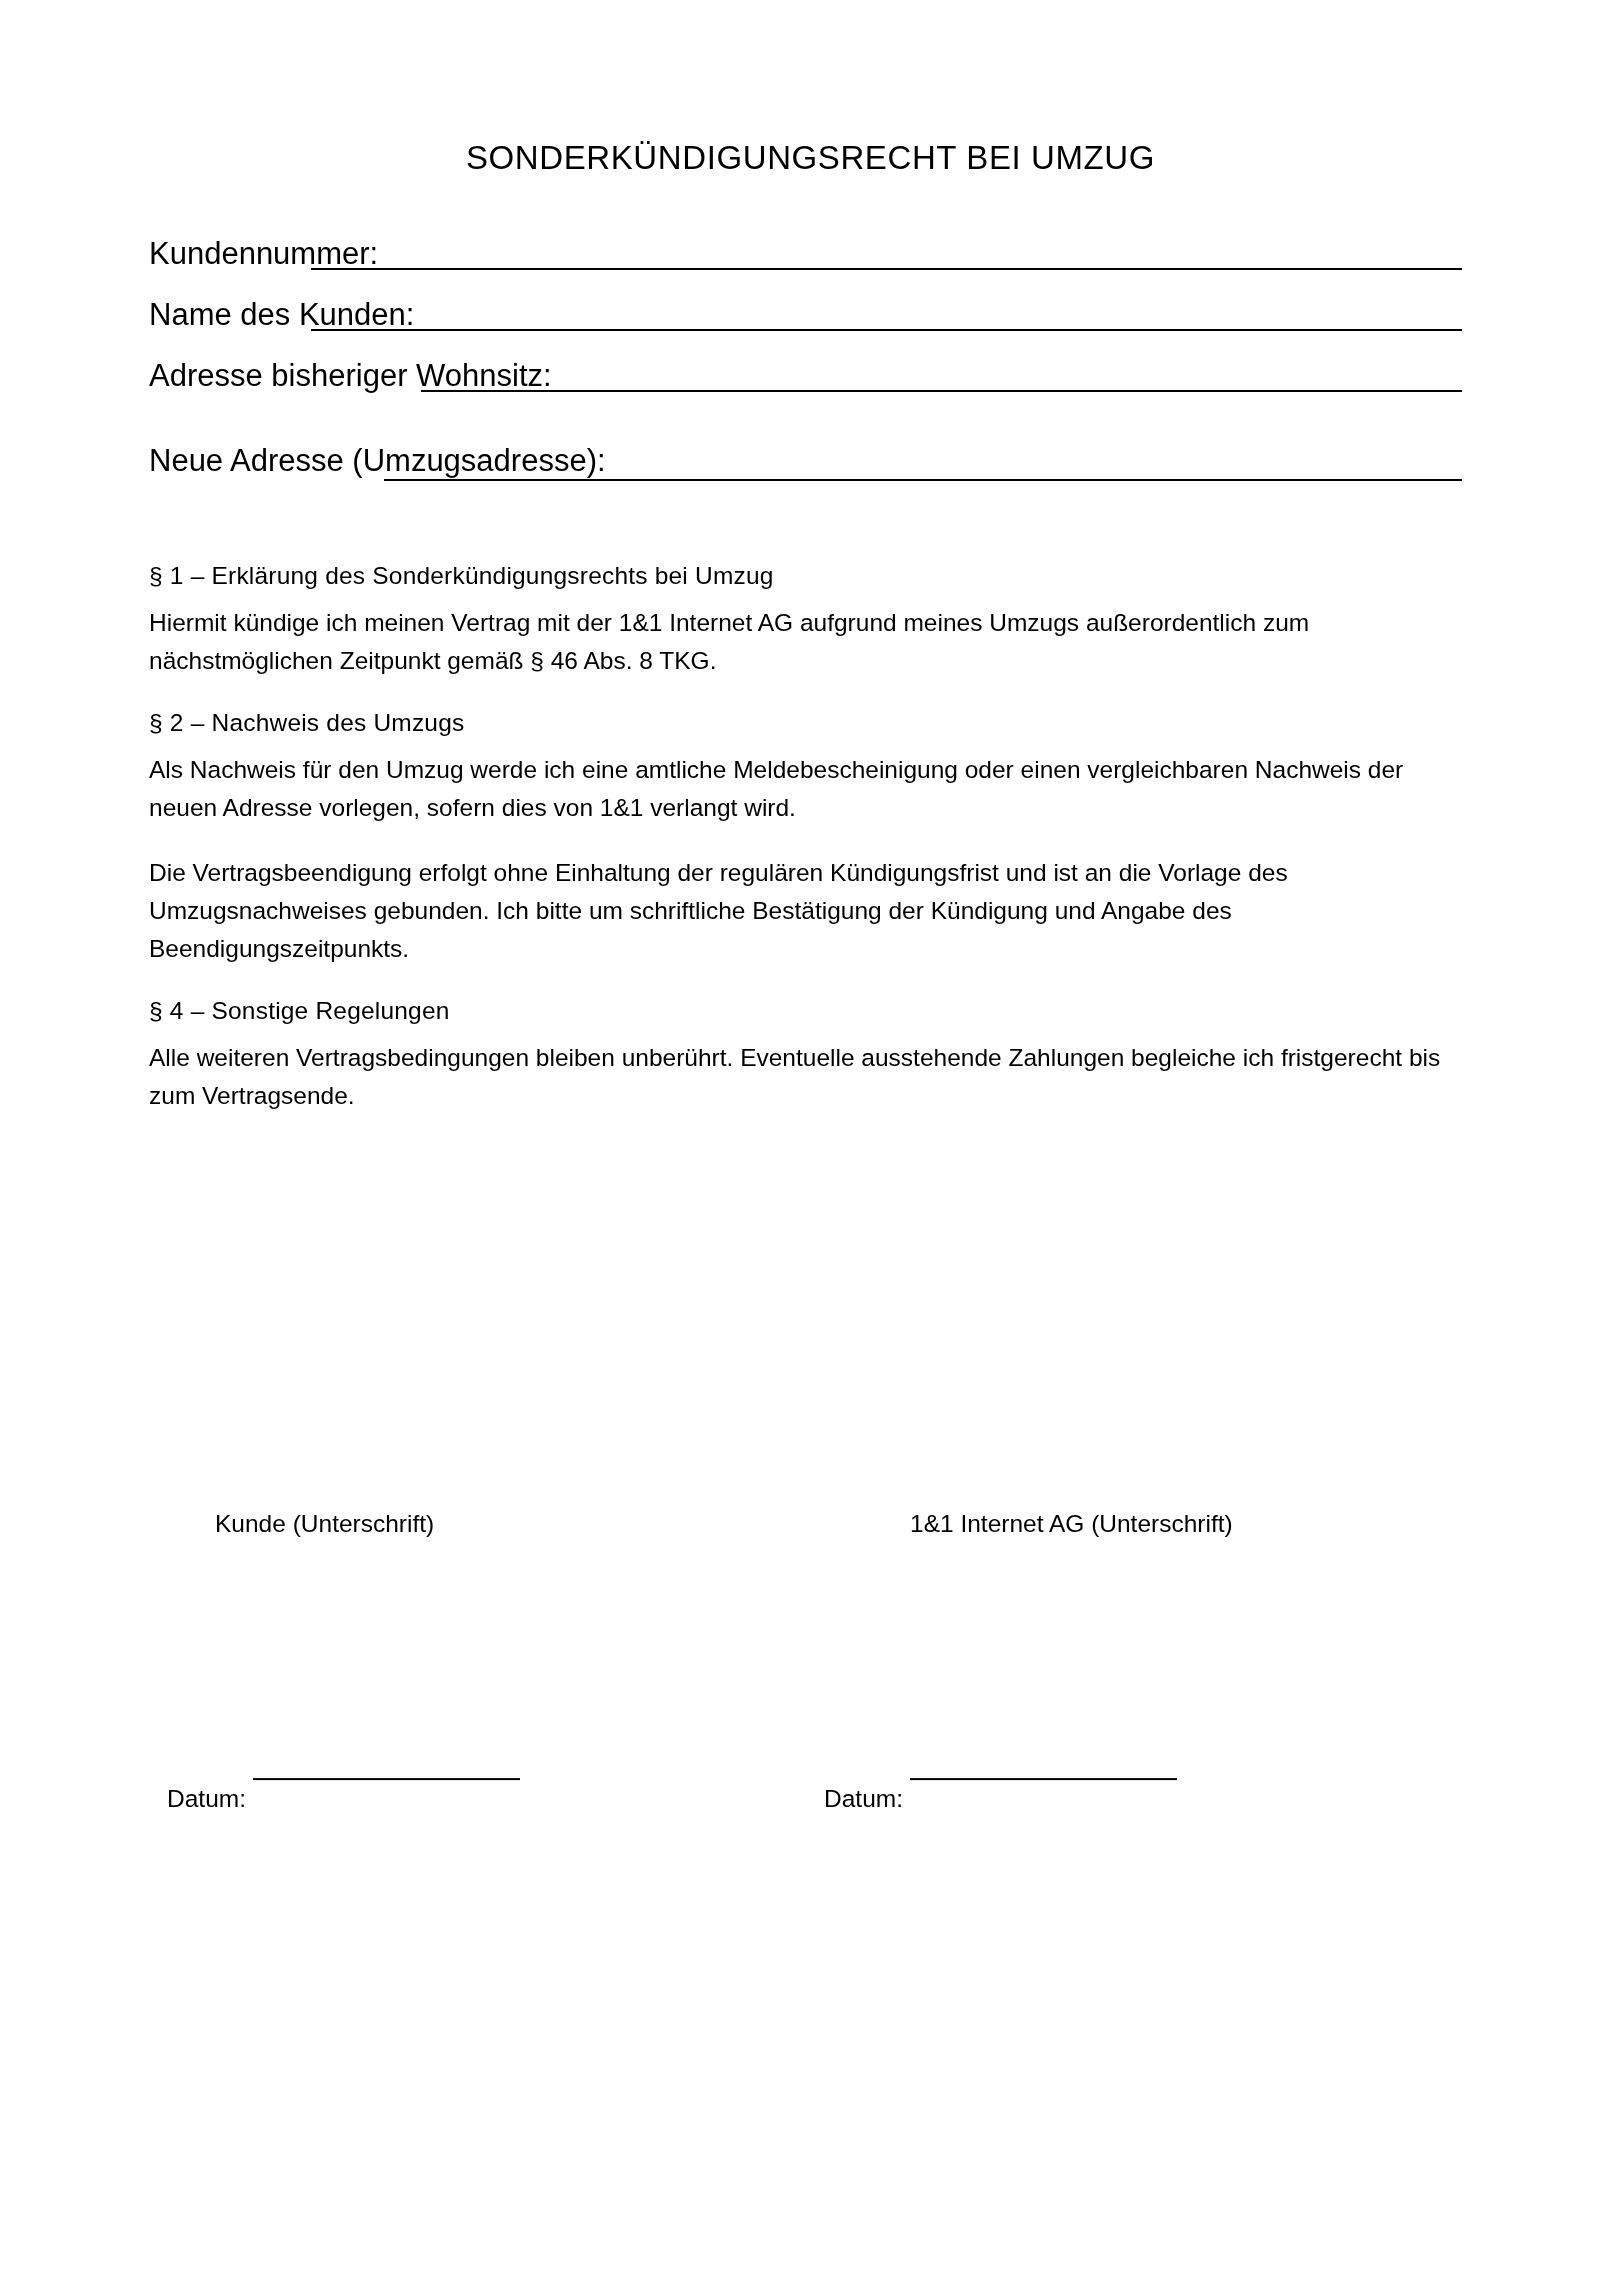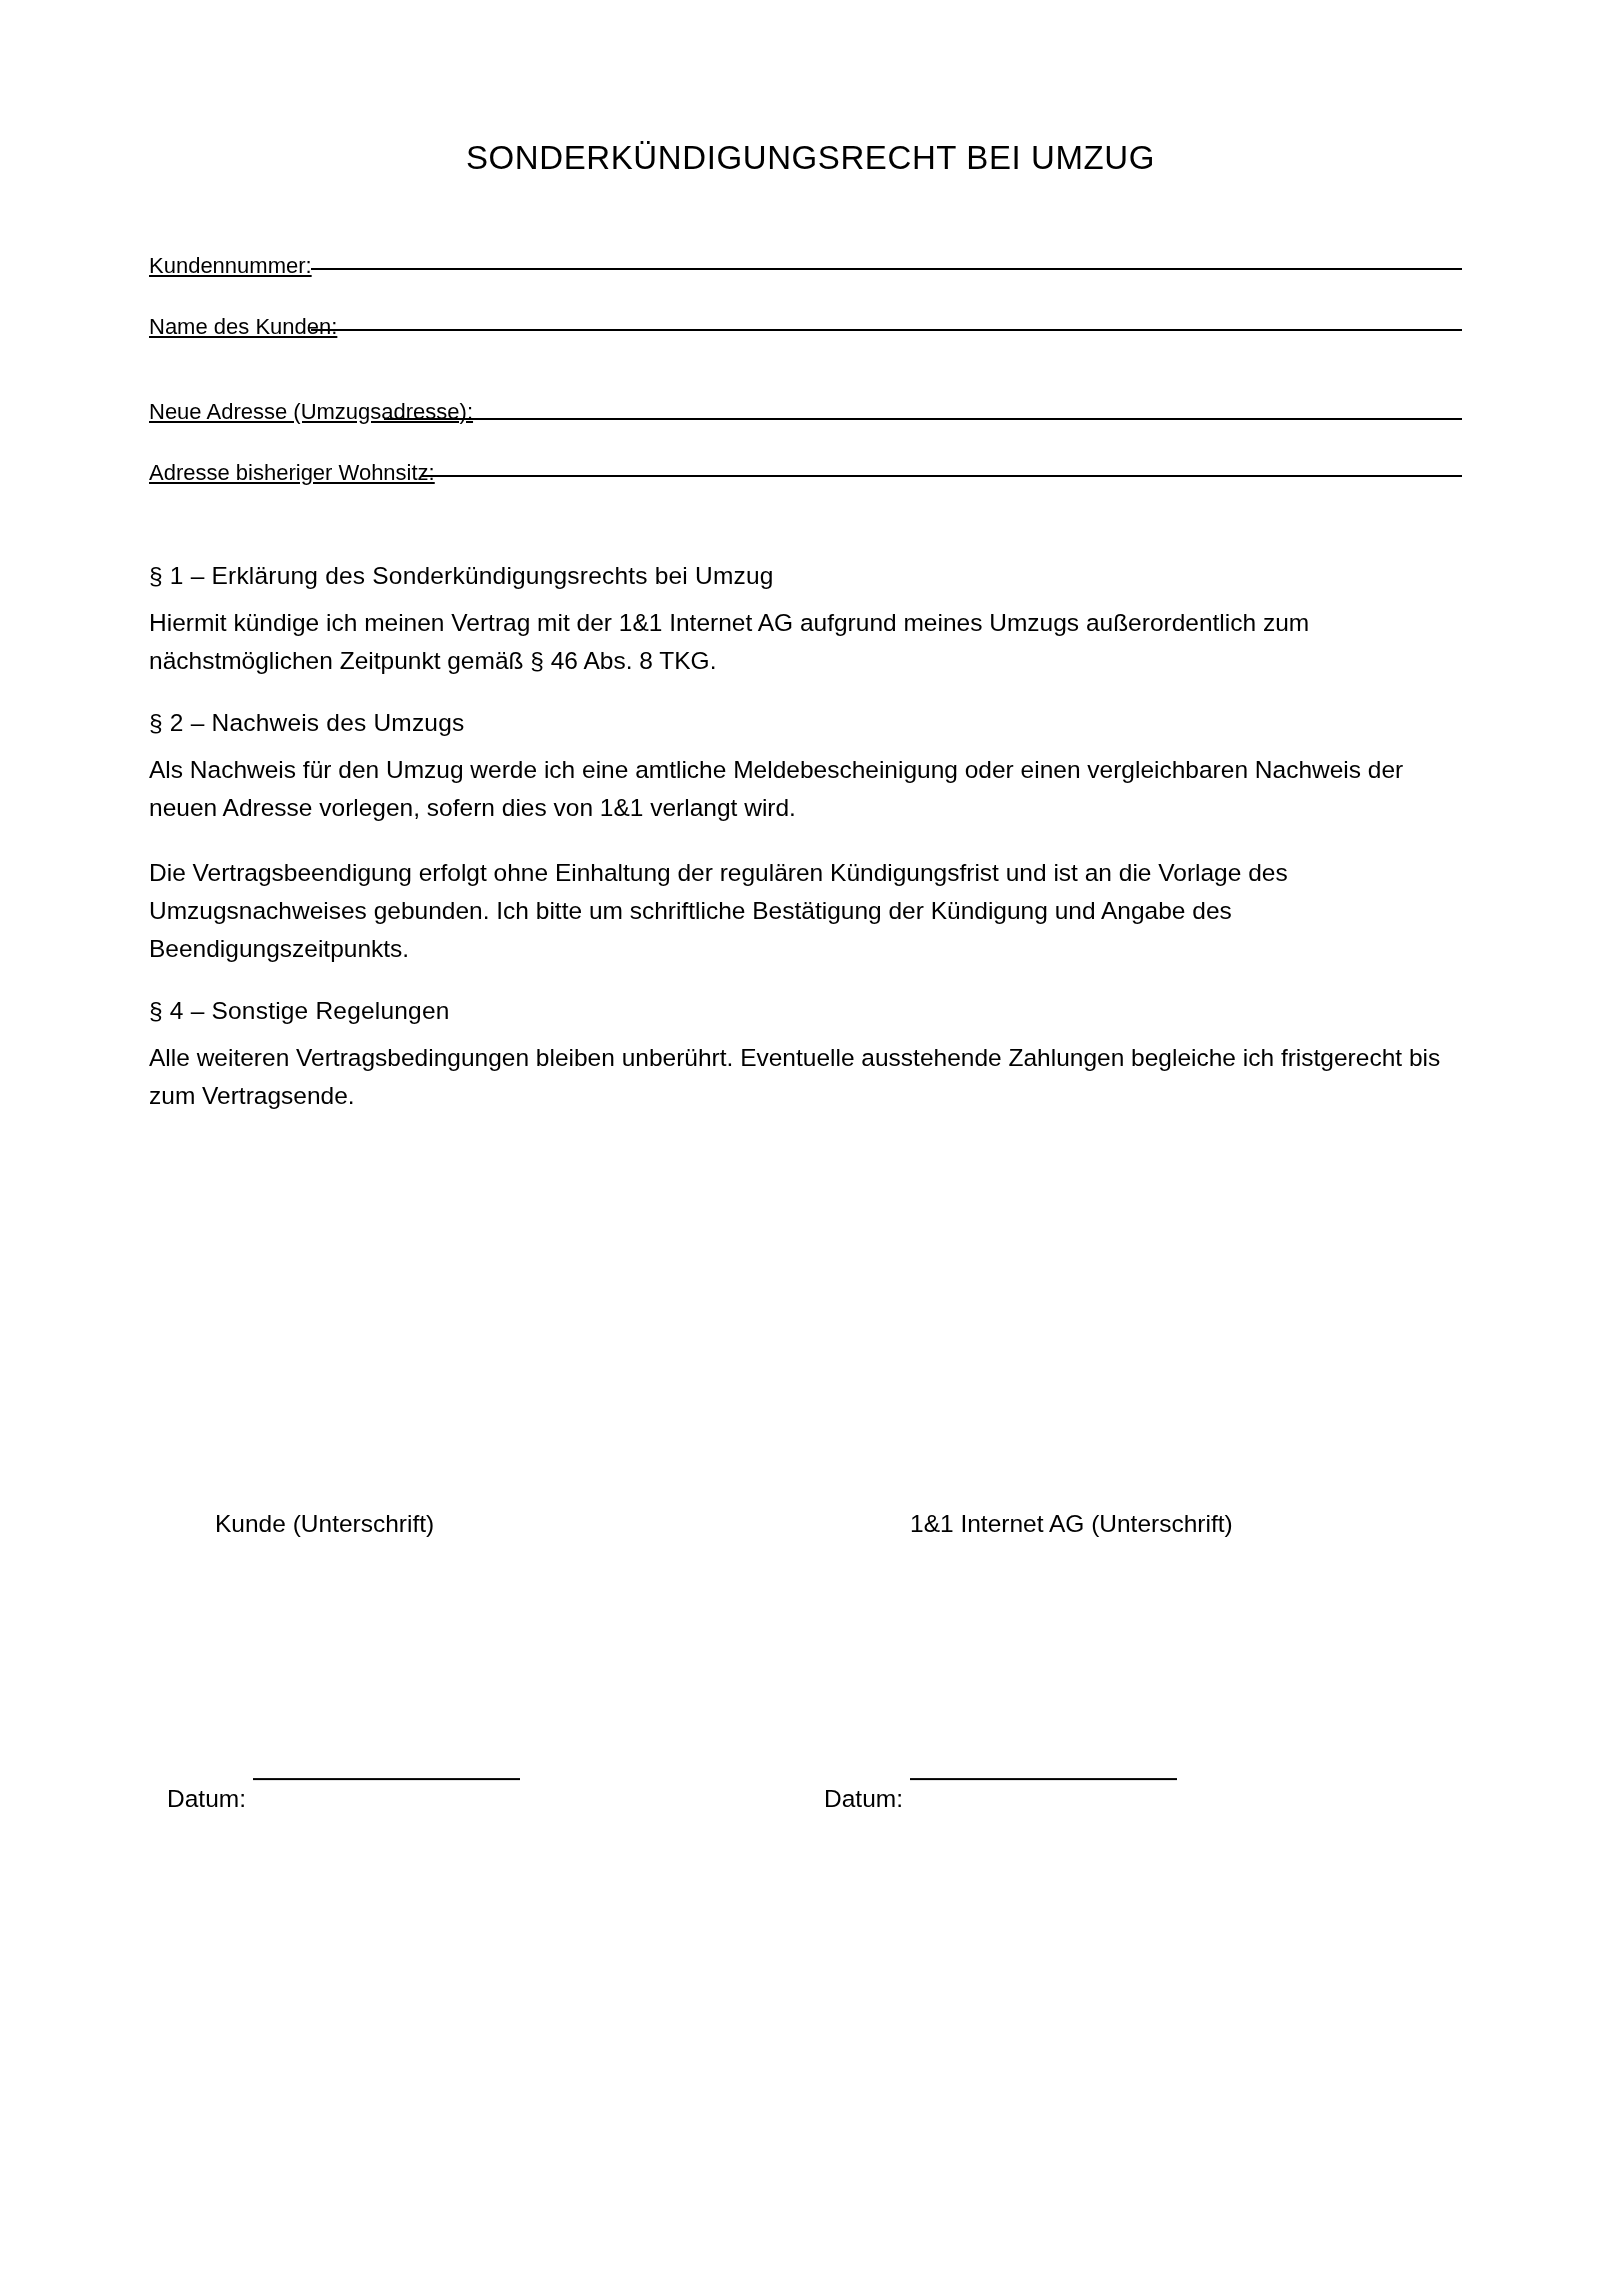--- a/index.html
+++ b/index.html
@@ -47,25 +47,24 @@
   .form-row {
     position: relative;
     height: 61px;
   }
   .form-row.gap-before {
     margin-top: 23.5px;
   }
   .form-label {
     position: absolute;
     left: 0;
-    top: 16px;
-    font-size: 22px;
-    line-height: 33px;
-    white-space: nowrap;
-    text-decoration: underline;
+    top: 4px;
+    font-size: 31px;
+    line-height: 33px;
+    white-space: nowrap;
   }
   .form-rule {
     position: absolute;
     height: 0;
     border-bottom: 2.9px solid #000000;
   }
 
   
   .rule-1 { left: 162px;  right: 0px; top: 35px; }
   .rule-2 { left: 162px;  right: 0px; top: 35px; }
@@ -167,28 +166,28 @@
     <div class="form-row">
       <span class="form-label">Kundennummer:</span>
       <span class="form-rule rule-1"></span>
     </div>
 
     <div class="form-row">
       <span class="form-label">Name des Kunden:</span>
       <span class="form-rule rule-2"></span>
     </div>
 
+    <div class="form-row">
+      <span class="form-label">Adresse bisheriger Wohnsitz:</span>
+      <span class="form-rule rule-3"></span>
+    </div>
+
     <div class="form-row gap-before">
       <span class="form-label">Neue Adresse (Umzugsadresse):</span>
       <span class="form-rule rule-4"></span>
-    </div>
-
-    <div class="form-row">
-      <span class="form-label">Adresse bisheriger Wohnsitz:</span>
-      <span class="form-rule rule-3"></span>
     </div>
 
   </div>
 
   <div class="sections">
 
     <section class="section">
       <h2 class="section-heading">§ 1 – Erklärung des Sonderkündigungsrechts bei Umzug</h2>
       <p class="section-body">Hiermit kündige ich meinen Vertrag mit der 1&amp;1 Internet AG aufgrund meines Umzugs außerordentlich zum nächstmöglichen Zeitpunkt gemäß § 46 Abs. 8 TKG.</p>
     </section>

